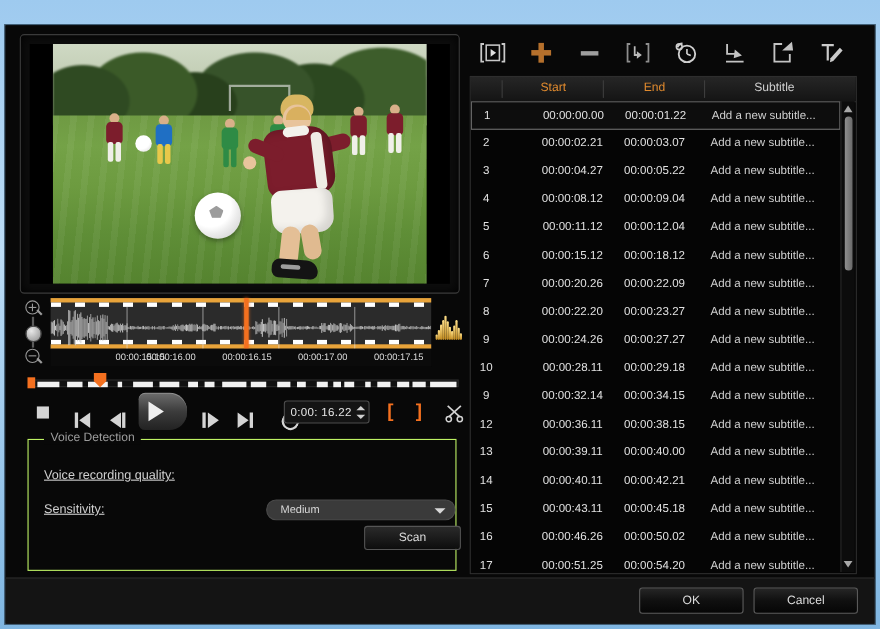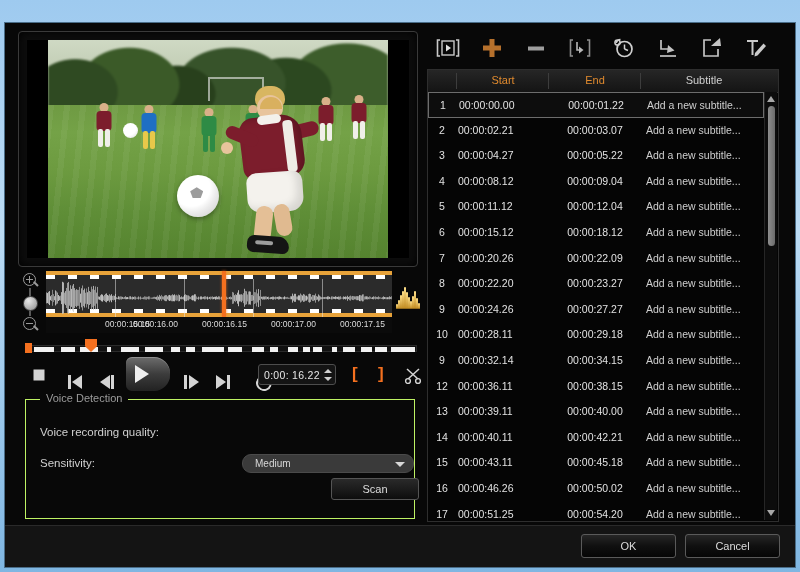--- a/index.html
+++ b/index.html
@@ -170,21 +170,21 @@
   .spin .up{top:1px;border-bottom:4px solid #cfcfcf;}
   .spin .dn{bottom:1px;border-top:4px solid #cfcfcf;}
   .brk{position:absolute;top:6px;font-size:17px;color:#f4701f;font-weight:bold;cursor:pointer;line-height:18px;}
   .scissors{position:absolute;left:386px;top:8px;width:18px;height:18px;cursor:pointer;}
 
   
   .vd{position:absolute;left:12px;top:372px;width:390px;height:120px;
       border:1px solid #bef264;border-radius:0;box-sizing:border-box;}
   .vd-title{position:absolute;left:14px;top:-8px;background:#080808;padding:0 6px;
             font-size:11px;color:#9c9c9c;}
-  .vd-lbl{position:absolute;left:14px;font-size:11.5px;color:#d0d0d0;}
+  .vd-lbl{position:absolute;left:14px;font-size:11.5px;color:#d0d0d0;text-decoration:underline;}
   .dd{position:absolute;height:19px;border-radius:9px;background:#3a3a3a;
       border:1px solid #4a4a4a;box-sizing:border-box;cursor:pointer;}
   .dd-text{position:absolute;left:12px;top:3px;font-size:10px;color:#d8d8d8;}
   .dd-arrow{position:absolute;right:8px;top:7px;width:0;height:0;
      border-left:5px solid transparent;border-right:5px solid transparent;border-top:5px solid #d8d8d8;}
   .scan{position:absolute;left:305px;top:78px;width:88px;height:22px;border-radius:3px;
      background:linear-gradient(180deg,#2a2a2a,#0d0d0d);border:1px solid #555;
      box-sizing:border-box;cursor:pointer;}
   .scan span{position:absolute;left:0;right:0;top:4px;text-align:center;font-size:11px;color:#dcdcdc;}
 
@@ -196,21 +196,21 @@
 
   .grid{position:absolute;left:0;top:42px;width:352px;height:453px;background:#050505;
         border:1px solid #2e2e2e;box-sizing:border-box;}
   .ghead{position:absolute;left:0;top:0;width:350px;height:22px;
          background:linear-gradient(180deg,#262626,#141414);border-bottom:1px solid #333;}
   .ghead div{position:absolute;top:4px;font-size:11px;text-align:center;}
   .gh-sep{position:absolute;top:3px;width:1px;height:16px;background:#3d3d3d;}
   .rows{position:absolute;left:0;top:22px;width:350px;height:429px;overflow:hidden;}
   .row{position:absolute;left:0;width:336px;height:25.6px;}
   .row .num{position:absolute;left:0;width:28px;top:6px;text-align:center;font-size:10.5px;color:#e2e2e2;}
-  .row .st{position:absolute;left:30px;width:90px;top:6px;text-align:left;font-size:10.5px;color:#e2e2e2;}
+  .row .st{position:absolute;left:30px;width:90px;top:6px;text-align:right;font-size:10.5px;color:#e2e2e2;}
   .row .en{position:absolute;left:122px;width:90px;top:6px;text-align:center;font-size:10.5px;color:#e2e2e2;}
   .row .sub{position:absolute;left:218px;top:6px;font-size:10.5px;color:#cfcfcf;}
   .row.sel{border:1px solid #6d6d6d;box-sizing:border-box;background:#0d0d0d;width:336px;}
 
   .vsb{position:absolute;right:1px;top:22px;width:13px;height:428px;background:#0c0c0c;
        border-left:1px solid #262626;box-sizing:border-box;}
   .vsb-arrow{position:absolute;left:2px;width:0;height:0;border-left:4.5px solid transparent;
        border-right:4.5px solid transparent;cursor:pointer;}
   .vsb-up{top:4px;border-bottom:6px solid #a8a8a8;}
   .vsb-dn{bottom:4px;border-top:6px solid #a8a8a8;}

